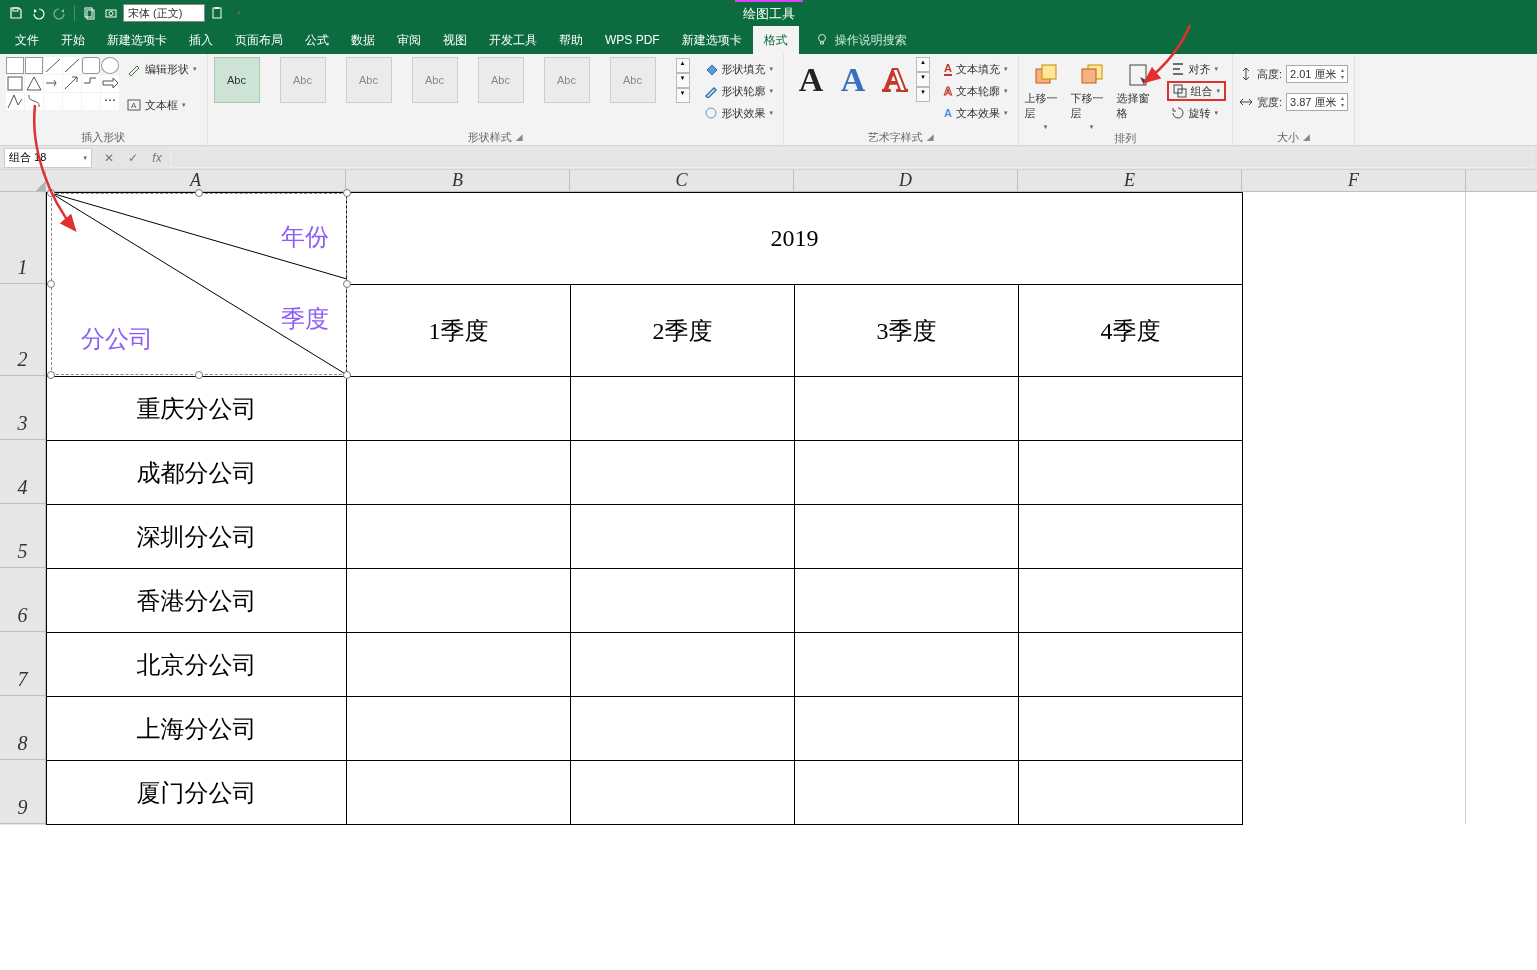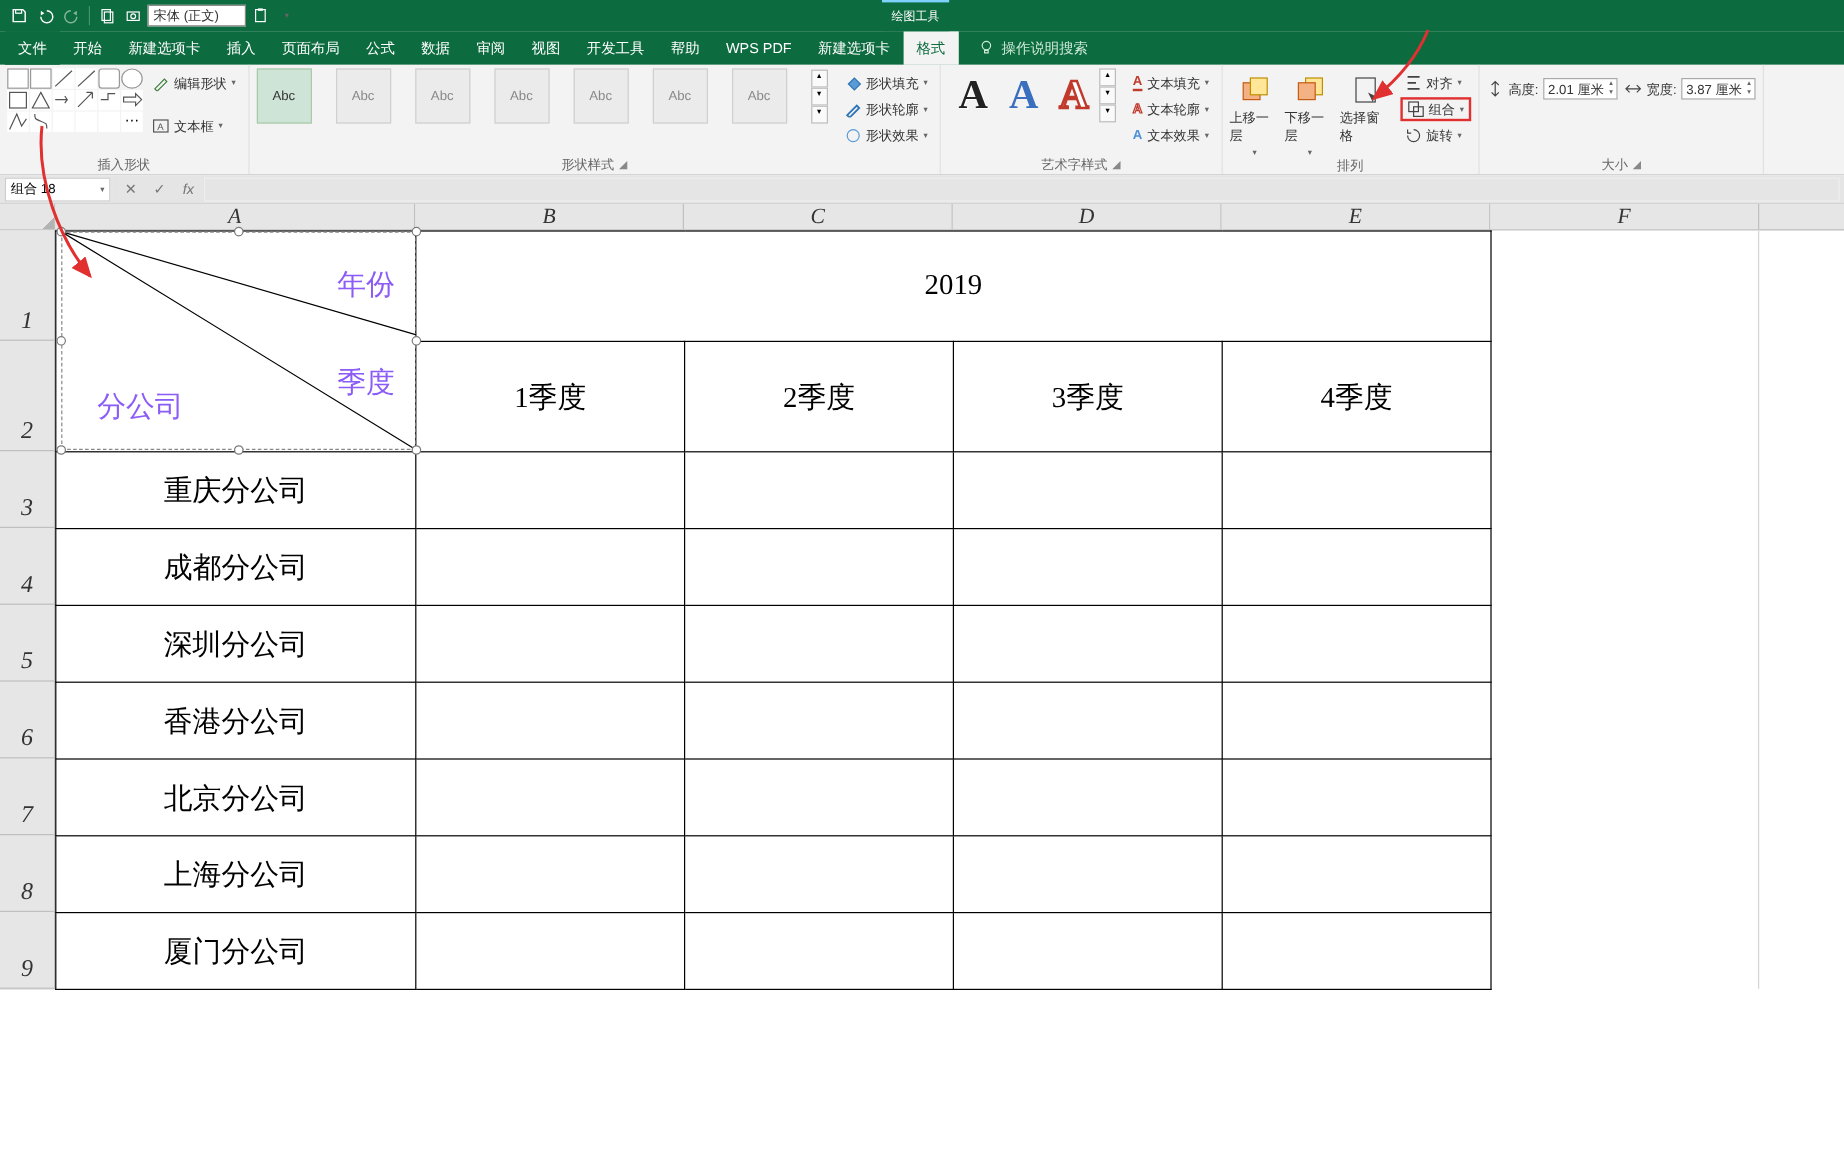--- a/index.html
+++ b/index.html
@@ -6,21 +6,21 @@
   body { font-family: "Microsoft YaHei", sans-serif; font-size: 12px; background: #fff; overflow: hidden; width: 1537px; height: 970px; position: relative; }
 
   
   .title-bar { background: #0c6b3f; height: 26px; display: flex; align-items: center; color: #fff; font-size: 11px; position: relative; }
   .qat { display: flex; align-items: center; padding-left: 6px; gap: 2px; height: 100%; }
   .qat-btn { width: 20px; height: 20px; display: flex; align-items: center; justify-content: center; color: #fff; cursor: pointer; }
   .qat-sep { width: 1px; height: 16px; background: rgba(255,255,255,0.25); margin: 0 2px; }
   .font-box { background: #fff; color: #333; height: 18px; width: 82px; font-size: 11px; padding: 0 4px; display: flex; align-items: center; border: 1px solid #888; }
   .title-center { position: absolute; left: 0; right: 0; text-align: center; pointer-events: none; }
   .title-center span { padding: 0 6px; }
-  .context-tab-wrap { position: absolute; left: 735px; top: 0; height: 26px; background: #0c6b3f; border-top: 2px solid #7dd3fc; padding: 0 8px; display: flex; align-items: center; font-size: 10px; }
+  .context-tab-wrap { position: absolute; left: 735px; top: 0; height: 26px; background: #0c6b3f; border-top: 2px solid #d946ef; padding: 0 8px; display: flex; align-items: center; font-size: 13px; }
 
   
   .tabs-row { background: #0c6b3f; height: 28px; display: flex; align-items: stretch; color: #fff; font-size: 12px; padding-left: 4px; }
   .tab { padding: 0 11px; display: flex; align-items: center; cursor: pointer; }
   .tab.file { background: #0c6b3f; }
   .tab.context-active { background: #f3f3f3; color: #0c6b3f; }
   .tell-me { display: flex; align-items: center; color: #cde9d9; padding-left: 16px; gap: 6px; }
   .bulb-icon { width: 14px; height: 14px; }
 
   
@@ -383,21 +383,21 @@
             </svg>
           <span>旋转</span>
             <span class="dd">▾</span>
         </div>
       </div>
     </div>
     <div class="group-label">排列</div>
   </div>
 
   <div class="ribbon-group">
-    <div class="group-body" style="flex-direction:row;gap:6px;padding-top:6px">
+    <div class="group-body" style="flex-direction:column;gap:6px;padding-top:6px">
       <div class="size-row">
         <svg width="14" height="14">
             <path d="M7 1v12M4 4l3-3 3 3M4 10l3 3 3-3" fill="none" stroke="#444"></path>
           </svg>
         <span>高度:</span>
         <div class="size-input">
           <span>2.01 厘米</span>
           <span class="spin">
               <span>▴</span>
               <span>▾</span>

